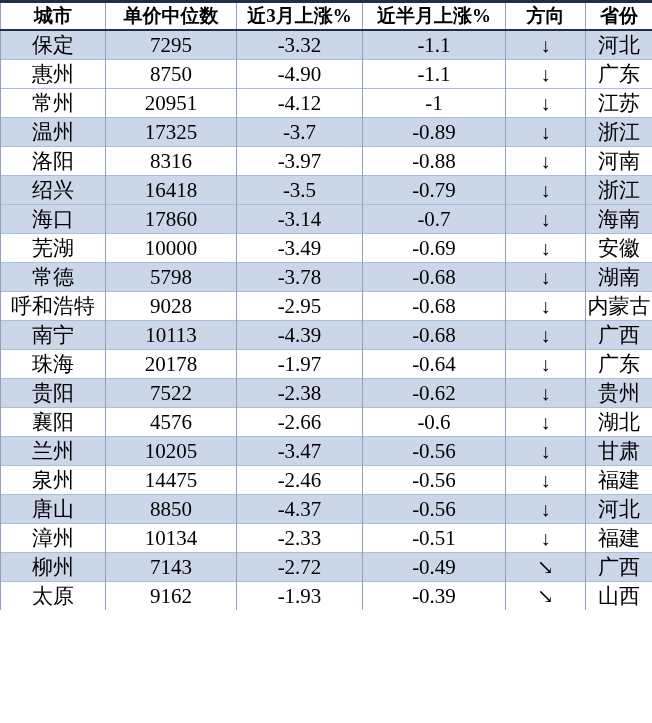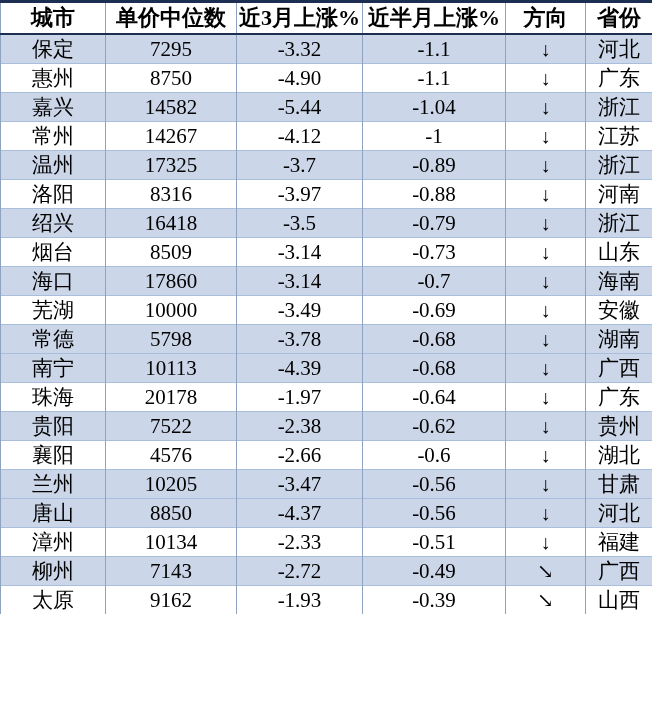--- a/index.html
+++ b/index.html
@@ -27,21 +27,21 @@
     border-collapse: collapse;
     table-layout: fixed;
     width: 652px;
     border-left: 1px solid var(--grid-v);
     border-right: 1px solid var(--grid-v);
     border-top: 3px solid var(--heavy);
     color: var(--ink);
   }
   th {
     height: 28px;
-    font-size: 22px;
+    font-size: 19px;
     font-weight: bold;
     text-align: center;
     vertical-align: middle;
     background: var(--paper);
     border-left: 1px solid var(--grid-v);
     border-right: 1px solid var(--grid-v);
     border-bottom: 2px solid var(--heavy);
     padding: 0;
     white-space: nowrap;
     overflow: hidden;
@@ -94,31 +94,23 @@
           <td>河北</td>
         </tr>
         <tr>
           <td>惠州</td>
           <td>8750</td>
           <td>-4.90</td>
           <td>-1.1</td>
           <td class="dir">↓</td>
           <td>广东</td>
         </tr>
-        <tr class="striped">
-          <td>嘉兴</td>
-          <td>14582</td>
-          <td>-5.44</td>
-          <td>-1.04</td>
-          <td class="dir">↓</td>
-          <td>浙江</td>
-        </tr>
         <tr>
           <td>常州</td>
-          <td>14267</td>
+          <td>20951</td>
           <td>-4.12</td>
           <td>-1</td>
           <td class="dir">↓</td>
           <td>江苏</td>
         </tr>
         <tr class="striped">
           <td>温州</td>
           <td>17325</td>
           <td>-3.7</td>
           <td>-0.89</td>
@@ -134,28 +126,20 @@
           <td>河南</td>
         </tr>
         <tr class="striped">
           <td>绍兴</td>
           <td>16418</td>
           <td>-3.5</td>
           <td>-0.79</td>
           <td class="dir">↓</td>
           <td>浙江</td>
         </tr>
-        <tr>
-          <td>烟台</td>
-          <td>8509</td>
-          <td>-3.14</td>
-          <td>-0.73</td>
-          <td class="dir">↓</td>
-          <td>山东</td>
-        </tr>
         <tr class="striped">
           <td>海口</td>
           <td>17860</td>
           <td>-3.14</td>
           <td>-0.7</td>
           <td class="dir">↓</td>
           <td>海南</td>
         </tr>
         <tr>
           <td>芜湖</td>
@@ -166,20 +150,28 @@
           <td>安徽</td>
         </tr>
         <tr class="striped">
           <td>常德</td>
           <td>5798</td>
           <td>-3.78</td>
           <td>-0.68</td>
           <td class="dir">↓</td>
           <td>湖南</td>
         </tr>
+        <tr>
+          <td>呼和浩特</td>
+          <td>9028</td>
+          <td>-2.95</td>
+          <td>-0.68</td>
+          <td class="dir">↓</td>
+          <td>内蒙古</td>
+        </tr>
         <tr class="striped">
           <td>南宁</td>
           <td>10113</td>
           <td>-4.39</td>
           <td>-0.68</td>
           <td class="dir">↓</td>
           <td>广西</td>
         </tr>
         <tr>
           <td>珠海</td>
@@ -205,20 +197,28 @@
           <td class="dir">↓</td>
           <td>湖北</td>
         </tr>
         <tr class="striped">
           <td>兰州</td>
           <td>10205</td>
           <td>-3.47</td>
           <td>-0.56</td>
           <td class="dir">↓</td>
           <td>甘肃</td>
+        </tr>
+        <tr>
+          <td>泉州</td>
+          <td>14475</td>
+          <td>-2.46</td>
+          <td>-0.56</td>
+          <td class="dir">↓</td>
+          <td>福建</td>
         </tr>
         <tr class="striped">
           <td>唐山</td>
           <td>8850</td>
           <td>-4.37</td>
           <td>-0.56</td>
           <td class="dir">↓</td>
           <td>河北</td>
         </tr>
         <tr>

